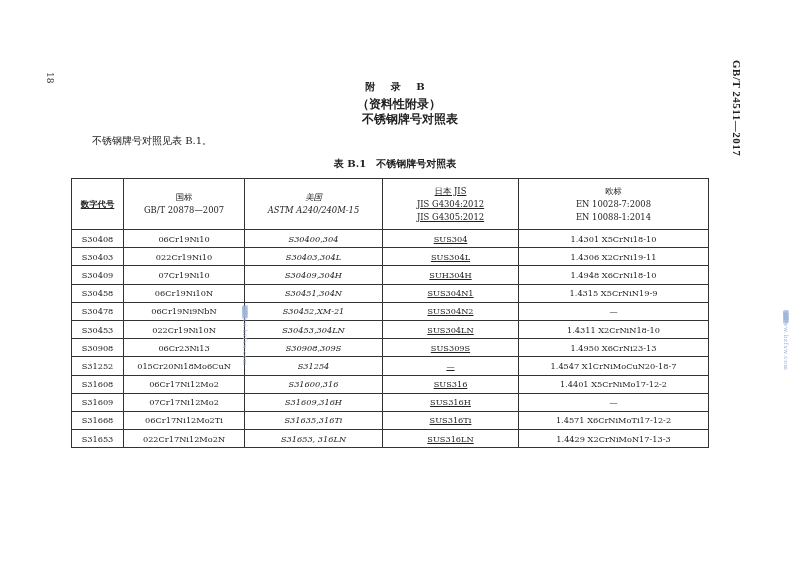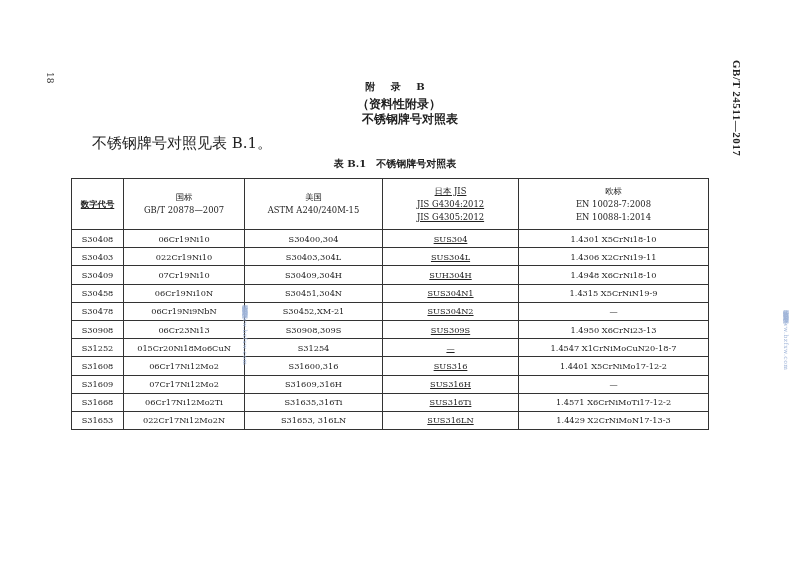--- a/index.html
+++ b/index.html
@@ -4,28 +4,28 @@
 <style>
   html, body { margin:0; padding:0; }
   body { width:800px; height:564px; background:#ffffff; position:relative; overflow:hidden;
          font-family: "DejaVu Serif", "Liberation Serif", serif; color:#222; }
   .page-num { position:absolute; left:55px; top:72px; font-size:9px; transform:rotate(90deg); transform-origin:left top; color:#333; }
   .std-id { position:absolute; left:731px; top:60px; font-size:11px; font-weight:bold; writing-mode:vertical-rl; letter-spacing:0.5px; color:#222; font-family:"Liberation Serif", serif; }
   .title-block { position:absolute; left:0; width:800px; text-align:center; }
   .t1 { top:80px; font-size:10px; font-weight:bold; letter-spacing:6px; left:-2px; }
   .t2 { top:96px; font-size:12px; font-weight:bold; left:-1px; }
   .t3 { top:111px; font-size:12px; font-weight:bold; left:-1px;margin-left:11px; }
-  .intro { position:absolute; left:92px; top:134px; font-size:15px; }
+  .intro { position:absolute; left:92px; top:134px; font-size:10px; }
   .caption { position:absolute; left:0; width:800px; text-align:center; top:157px; font-size:10px; font-weight:bold; left:-5px;}
   table.std { position:absolute; left:71px; top:178px; border-collapse:collapse; border:1.6px solid #222; font-size:8.2px; }
   table.std td, table.std th { border:1px solid #333; text-align:center; padding:0; height:17.2px; font-weight:normal; white-space:nowrap; }
   table.std th { height:50px; line-height:13px; font-size:8.4px; }
   table.std th.col-code { font-weight:bold;text-decoration:underline; }
   .c1 { width:51px; } .c2 { width:120px; } .c3 { width:137px; } .c4 { width:135px;text-decoration:underline; } .c5 { width:189px; }
-  table.std td.c3, table.std th.c3 { border-left:1.6px solid #333; }
+  table.std td.c3, table.std th.c3 { border-left:1.6px solid #333;font-style:italic; }
   table.std td.c5, table.std th.c5 { border-left:1.6px solid #333; }
   table.std tr.hdr th { border-bottom:1.6px solid #333; }
   .wm { position:absolute; font-size:6px; color:#9fb4d8; writing-mode:vertical-rl; letter-spacing:0.5px; }
   .wm1 { left:240px; top:300px; }
   .wm2 { left:781px; top:305px; }
 </style>
 </head>
 <body>
 
 <div class="page-num">18</div>
@@ -94,20 +94,27 @@
         <td class="c5">1.4315 X5CrNiN19-9</td>
       </tr>
       <tr>
         <td class="c1">S30478</td>
         <td class="c2">06Cr19Ni9NbN</td>
         <td class="c3">S30452,XM-21</td>
         <td class="c4">SUS304N2</td>
         <td class="c5">—</td>
       </tr>
       <tr>
+        <td class="c1">S30453</td>
+        <td class="c2">022Cr19Ni10N</td>
+        <td class="c3">S30453,304LN</td>
+        <td class="c4">SUS304LN</td>
+        <td class="c5">1.4311 X2CrNiN18-10</td>
+      </tr>
+      <tr>
         <td class="c1">S30908</td>
         <td class="c2">06Cr23Ni13</td>
         <td class="c3">S30908,309S</td>
         <td class="c4">SUS309S</td>
         <td class="c5">1.4950 X6CrNi23-13</td>
       </tr>
       <tr>
         <td class="c1">S31252</td>
         <td class="c2">015Cr20Ni18Mo6CuN</td>
         <td class="c3">S31254</td>

